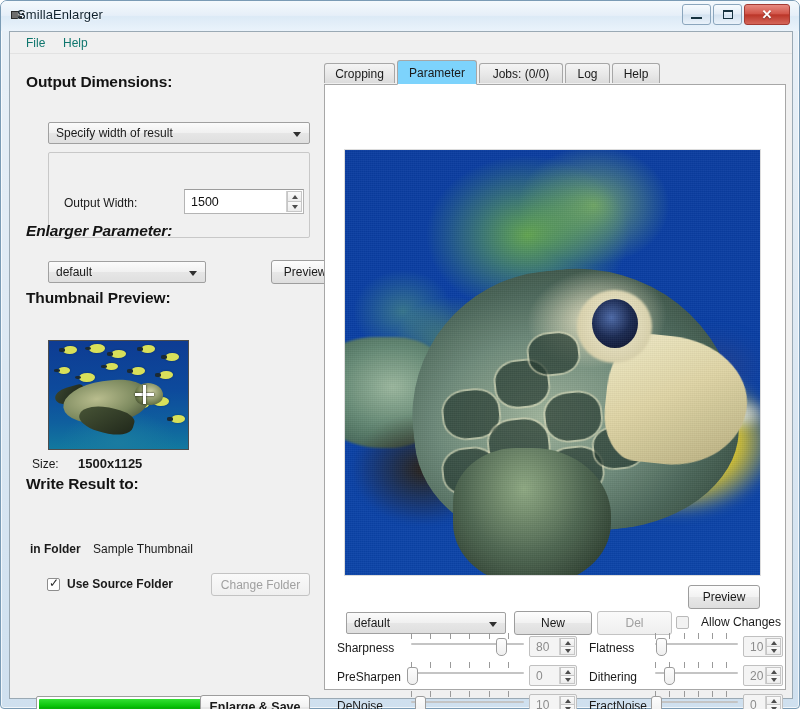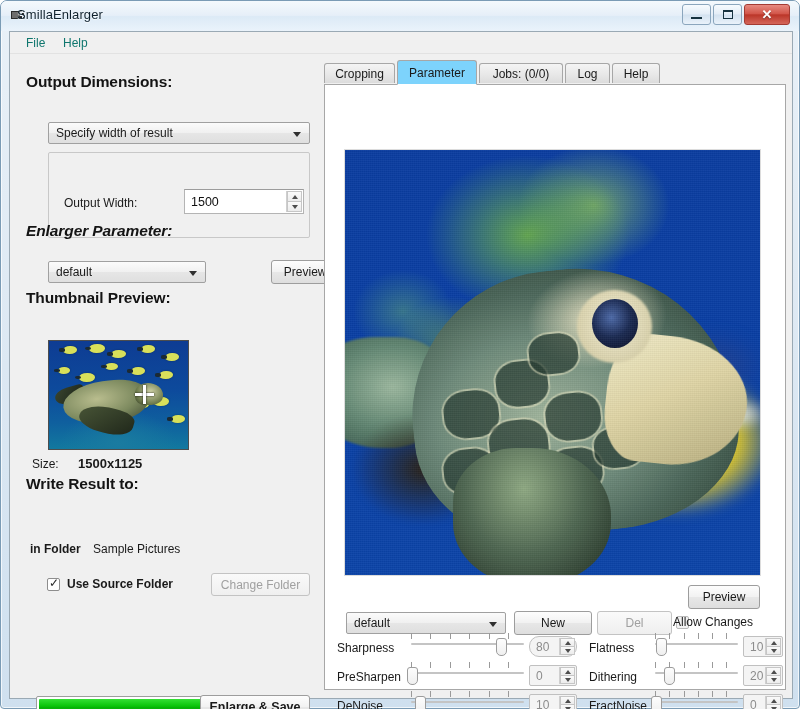--- a/index.html
+++ b/index.html
@@ -458,21 +458,21 @@
         </div>
       </div>
 
       <div class="label" style="left:14px; top:397px;">Size:</div>
       <div class="label-bold" style="left:60px; top:396px; font-size:13px;">1500x1125</div>
 
       <div class="section-title" style="left:8px; top:415px;">Write Result to:</div>
 
 
       <div class="label-bold" style="left:12px; top:482px;">in Folder</div>
-      <div class="label" style="left:75px; top:482px;">Sample Pictures</div>
+      <div class="label" style="left:75px; top:482px;">Sample Thumbnail</div>
 
       <div class="checkbox checked" style="left:29px; top:518px;"></div>
       <div class="label" style="left:49px; top:517px; font-weight:bold;">Use Source Folder</div>
 
       <div class="btn disabled" style="left:193px; top:513px; width:99px; height:23px;">Change Folder</div>
 
       <div id="progress">
         <div id="progress-fill"></div>
       </div>
       <div class="btn strong" style="left:182px; top:635px; width:110px; height:24px;">Enlarge &amp; Save</div>
@@ -520,29 +520,29 @@
 
         <div class="combo" style="left:21px; top:527px; width:160px;">
           <span class="combo-text">default</span>
           <span class="arrow"></span>
         </div>
 
         <div class="btn" style="left:189px; top:526px; width:78px; height:24px;">New</div>
         <div class="btn disabled" style="left:272px; top:526px; width:75px; height:24px;">Del</div>
 
         <div class="checkbox dim" style="left:351px; top:531px;"></div>
-        <div class="label" style="left:348px; top:530px;">Allow Changes</div>
+        <div class="label" style="left:376px; top:530px;">Allow Changes</div>
 
         <div class="label" style="left:12px; top:556px;">Sharpness</div>
         <div class="slider" style="left:86px; top:548px; width:113px;">
           <div class="ticks"></div>
           <div class="track"></div>
           <div class="handle" style="left:80%;"></div>
         </div>
-        <div class="spinbox" style="left:204px; top:551px; width:48px;border-radius:10px;">
+        <div class="spinbox" style="left:204px; top:551px; width:48px;">
           <span class="sv">80</span>
           <div class="spin">
             <div class="up">
                 <span class="sp-tri"></span>
               </div>
             <div class="down">
                 <span class="sp-tri"></span>
               </div>
           </div>
         </div>

